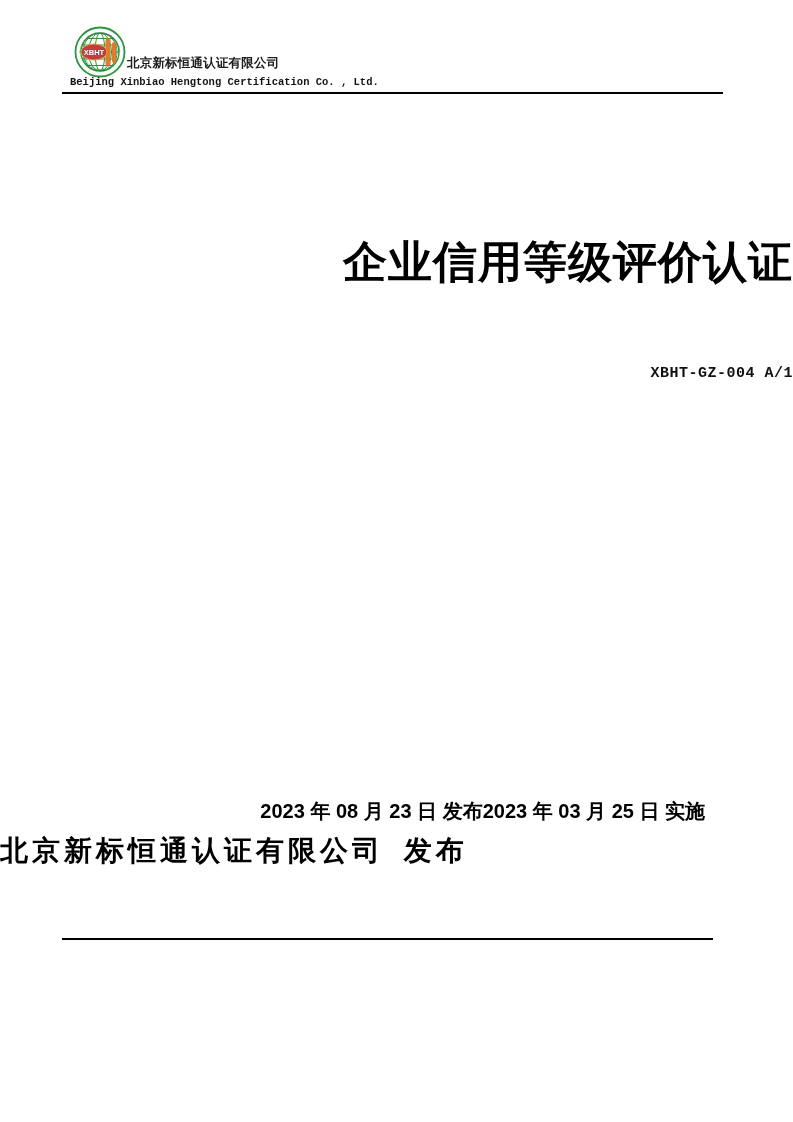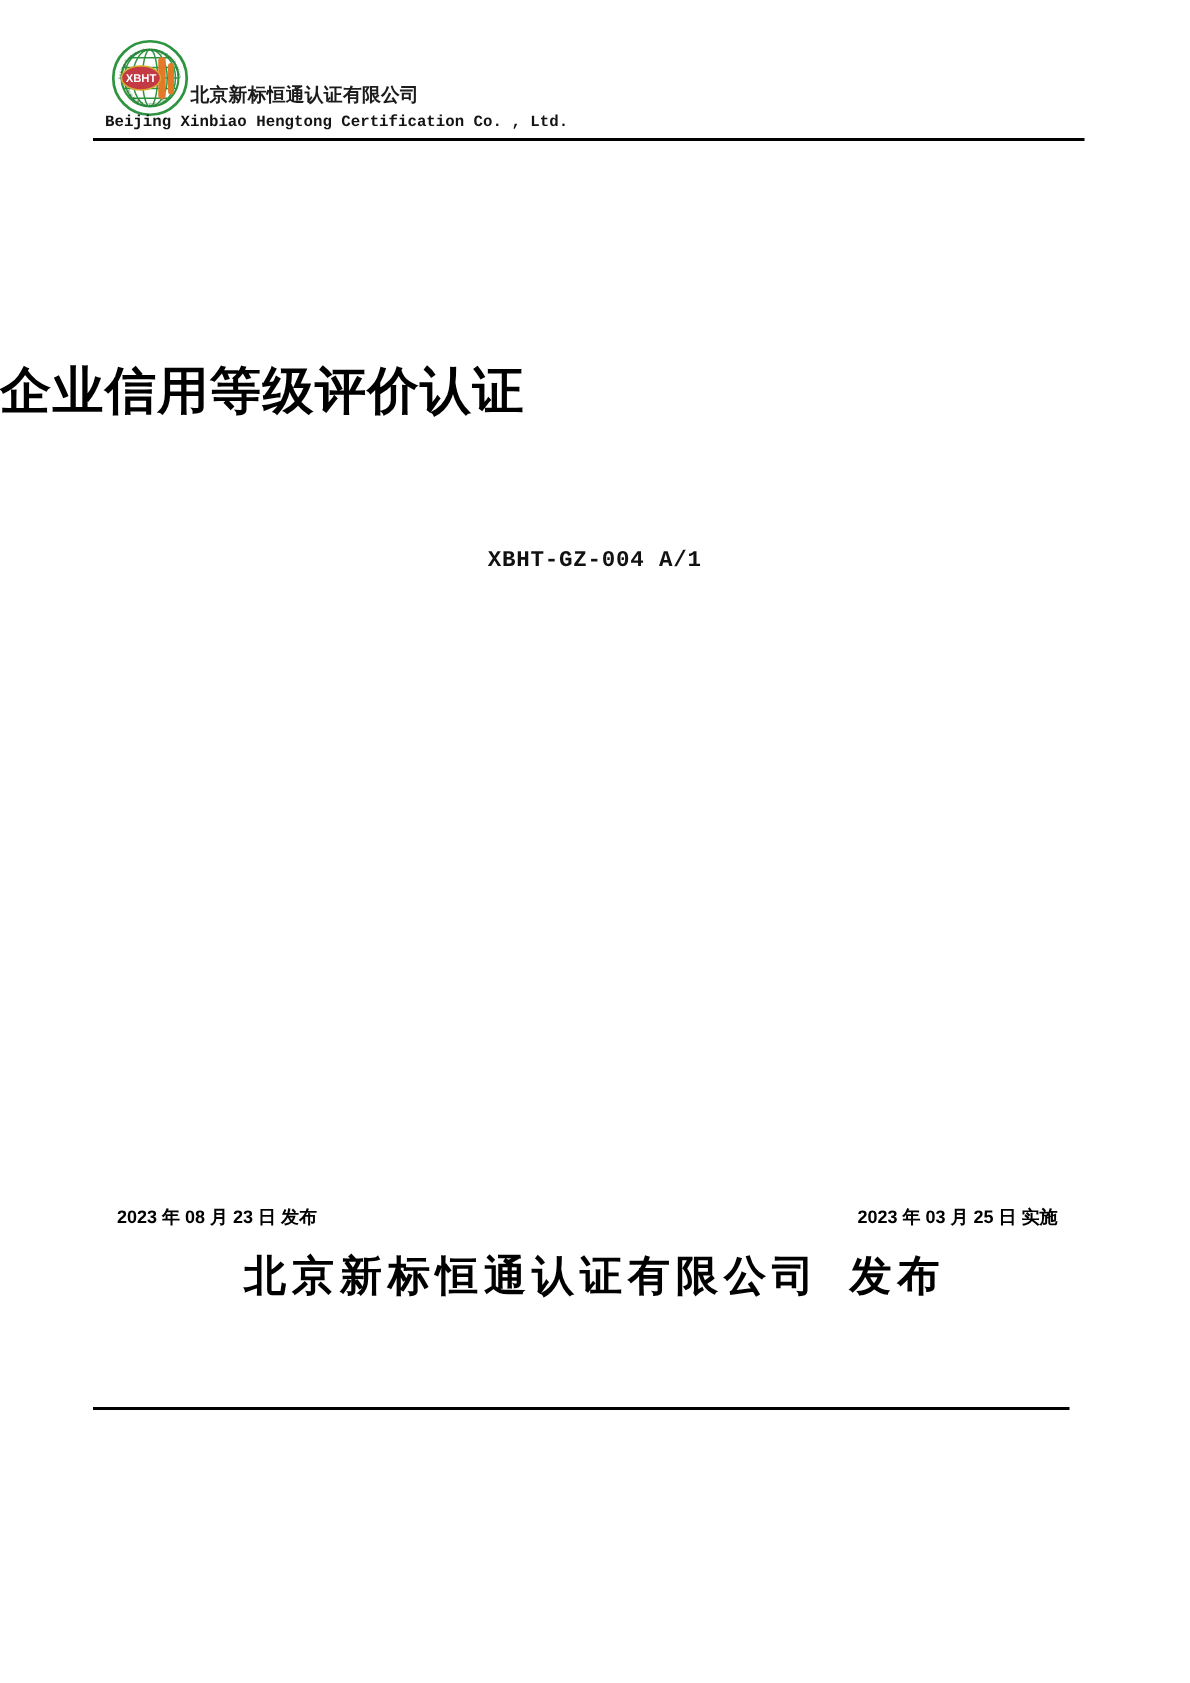--- a/index.html
+++ b/index.html
@@ -32,42 +32,42 @@
     font-size: 10.5px; font-weight: 700; color: #141414;
     white-space: nowrap;
   }
   .header-rule {
     position: absolute; left: 62px; top: 92px;
     width: 661px; height: 2px; background: #000;
   }
   
   .title {
     position: absolute; left: 0; top: 238px; width: 793px;
-    text-align: left;
-    font-size: 34px; font-weight: 700; color: #000;
+    text-align: right;
+    font-size: 44px; font-weight: 700; color: #000;
     letter-spacing: 1px; line-height: 47px;
   }
   .title span { display: block; }
   .doc-code {
     position: absolute; left: 0; top: 365px; width: 793px;
-    text-align: center;
+    text-align: right;
     font-family: "Liberation Mono", "DejaVu Sans Mono", monospace;
     font-size: 15px; font-weight: 700; color: #111;
     letter-spacing: 0.5px;
   }
   
   .date-row {
     position: absolute; left: 78px; top: 801px; width: 627px;
-    display: flex; justify-content: space-between;
-    font-size: 12px; font-weight: 700; color: #000;
+    display: flex; justify-content: flex-end;
+    font-size: 20px; font-weight: 700; color: #000;
     line-height: 21px; white-space: nowrap;
   }
   .publisher {
     position: absolute; left: 0; top: 832px; width: 793px;
-    text-align: center;
+    text-align: left;
     font-size: 28px; font-weight: 700; color: #000;
     letter-spacing: 4px; word-spacing: 8px;
     white-space: nowrap;
   }
   .bottom-rule {
     position: absolute; left: 62px; top: 938px;
     width: 651px; height: 2px; background: #000;
   }
 </style>
 </head>

